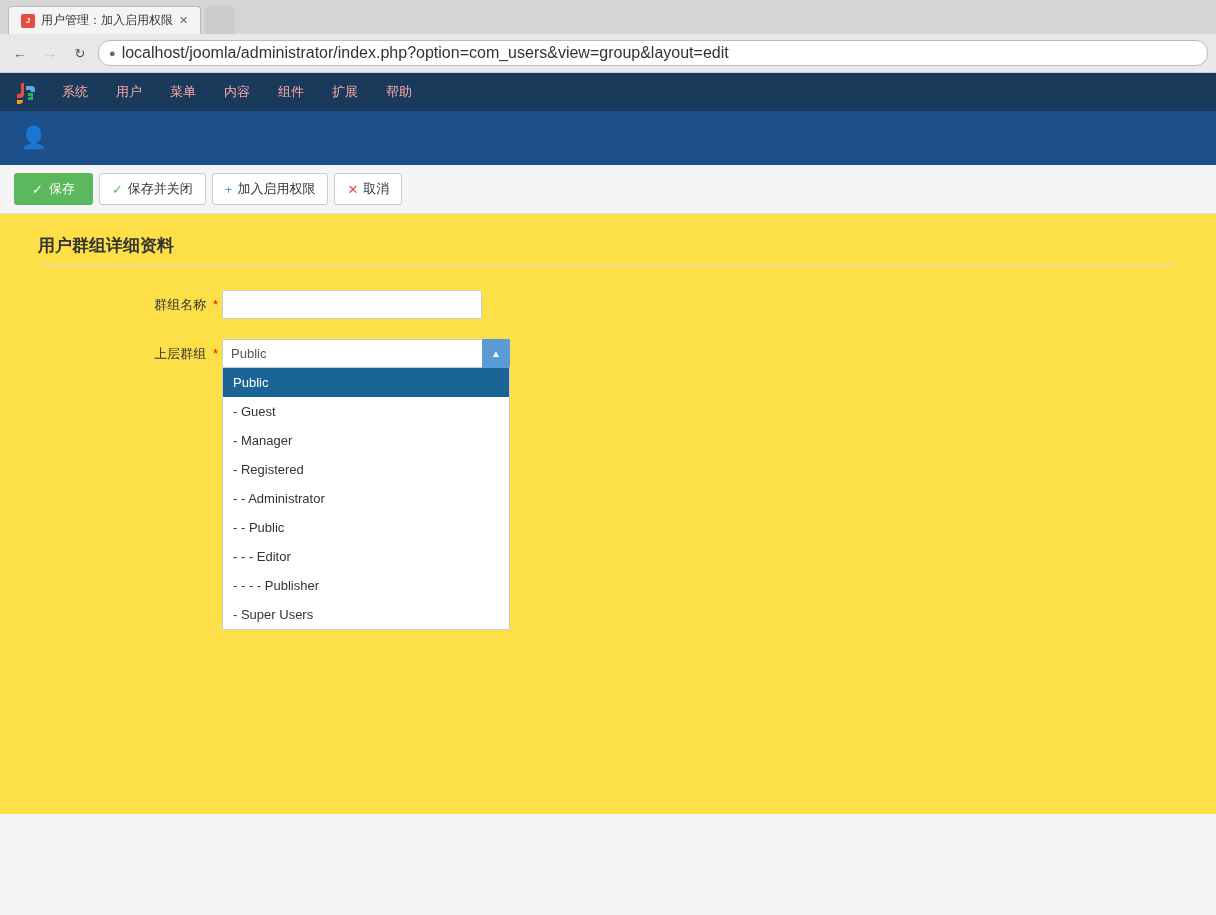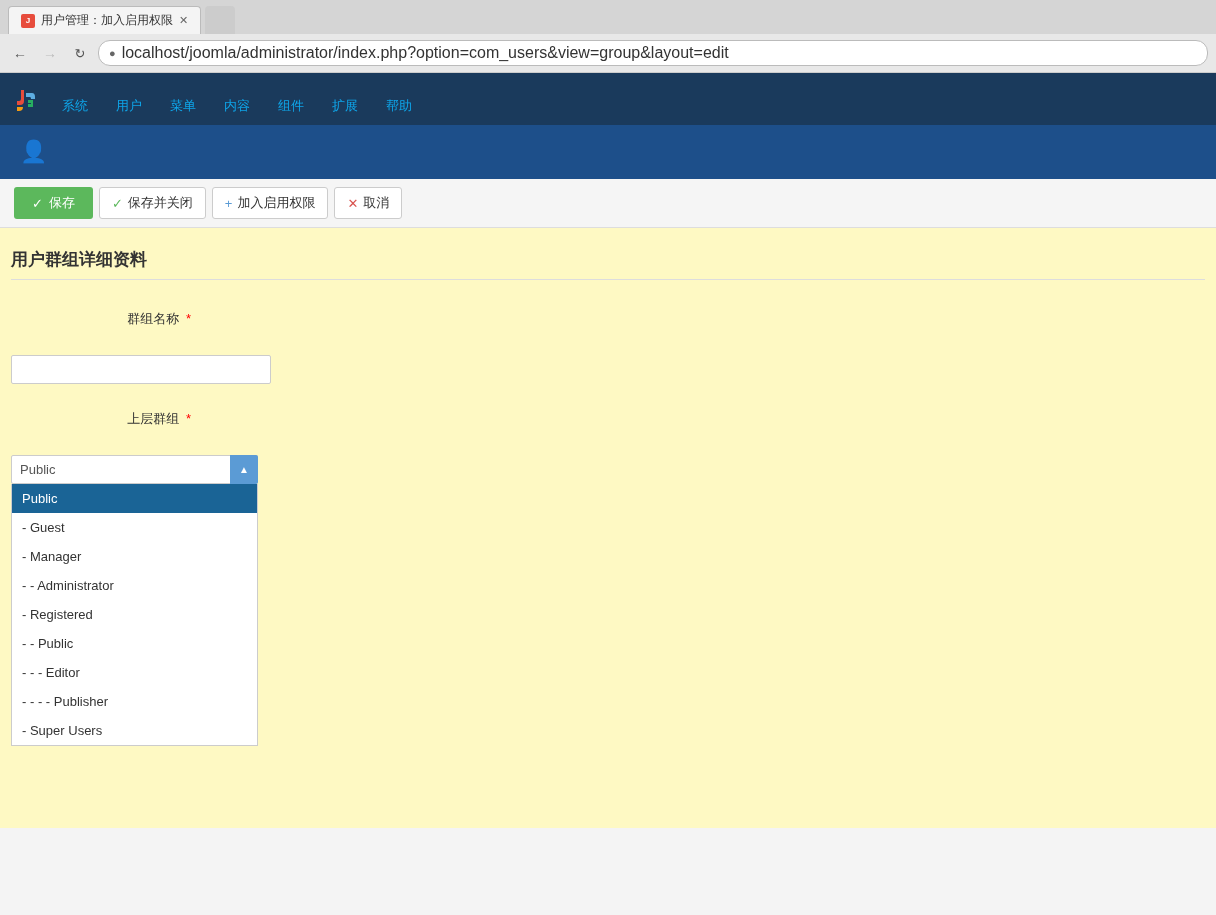--- a/index.html
+++ b/index.html
@@ -104,26 +104,25 @@
       align-items: center;
       gap: 0;
     }
     .joomla-logo {
       width: 28px; height: 28px;
       margin-right: 8px;
       display: flex; align-items: center; justify-content: center;
     }
     .joomla-logo svg { width: 28px; height: 28px; }
     .nav-item {
-      color: #0ea5e9;
+      color: #fca5a5;
       padding: 10px 14px;
       cursor: pointer;
       font-size: 13px;
       text-decoration: none;
-      margin-top: 14px;
     }
 
     .page-header {
       background: #1d4f8a;
       padding: 14px 20px;
       display: flex;
       align-items: center;
       gap: 12px;
     }
     .page-header .user-icon {
@@ -169,39 +168,38 @@
       color: #333;
       border: 1px solid #ccc;
       padding: 6px 12px;
       border-radius: 3px;
       cursor: pointer;
       font-size: 13px;
       display: flex; align-items: center; gap: 5px;
     }
 
     .main-content {
-      padding: 20px 11px;
-      background: #fef9c3;
+      padding: 20px 38px;
+      background: #fde047;
       min-height: 600px;
     }
     .section-title {
       font-size: 17px;
       font-weight: bold;
       color: #333;
       border-bottom: 1px solid #ddd;
       padding-bottom: 8px;
       margin-bottom: 24px;
     }
 
     .form-row {
       display: flex;
       align-items: flex-start;
       margin-bottom: 20px;
-      gap: 27px;
-      flex-direction: column;
+      gap: 4px;
     }
     .form-label {
       width: 180px;
       padding-top: 6px;
       color: #333;
       font-size: 13px;
       text-align: right;
     }
     .required-star { color: red; margin-left: 3px; }
     .form-control-wrap {
@@ -213,21 +211,21 @@
       border: 1px solid #ccc;
       padding: 6px 8px;
       border-radius: 2px;
       font-size: 13px;
       outline: none;
     }
 
     
     .select-wrapper {
       position: relative;
-      width: 247px;
+      width: 288px;
     }
     .select-display {
       width: 100%;
       border: 1px solid #ccc;
       padding: 6px 30px 6px 8px;
       border-radius: 2px;
       font-size: 13px;
       background: white;
       cursor: pointer;
       display: flex;
@@ -359,22 +357,22 @@
     </div>
     <div class="select-wrapper">
       <div class="select-display">
         <span>Public</span>
       </div>
       <div class="select-arrow">▲</div>
       <div class="dropdown-list">
         <div class="dropdown-item selected">Public</div>
         <div class="dropdown-item">- Guest</div>
         <div class="dropdown-item">- Manager</div>
+        <div class="dropdown-item">- Registered</div>
         <div class="dropdown-item">- - Administrator</div>
-        <div class="dropdown-item">- Registered</div>
         <div class="dropdown-item">- - Public</div>
         <div class="dropdown-item">- - - Editor</div>
         <div class="dropdown-item">- - - - Publisher</div>
         <div class="dropdown-item">- Super Users</div>
       </div>
     </div>
   </div>
 </div>
 
 </body></html>

